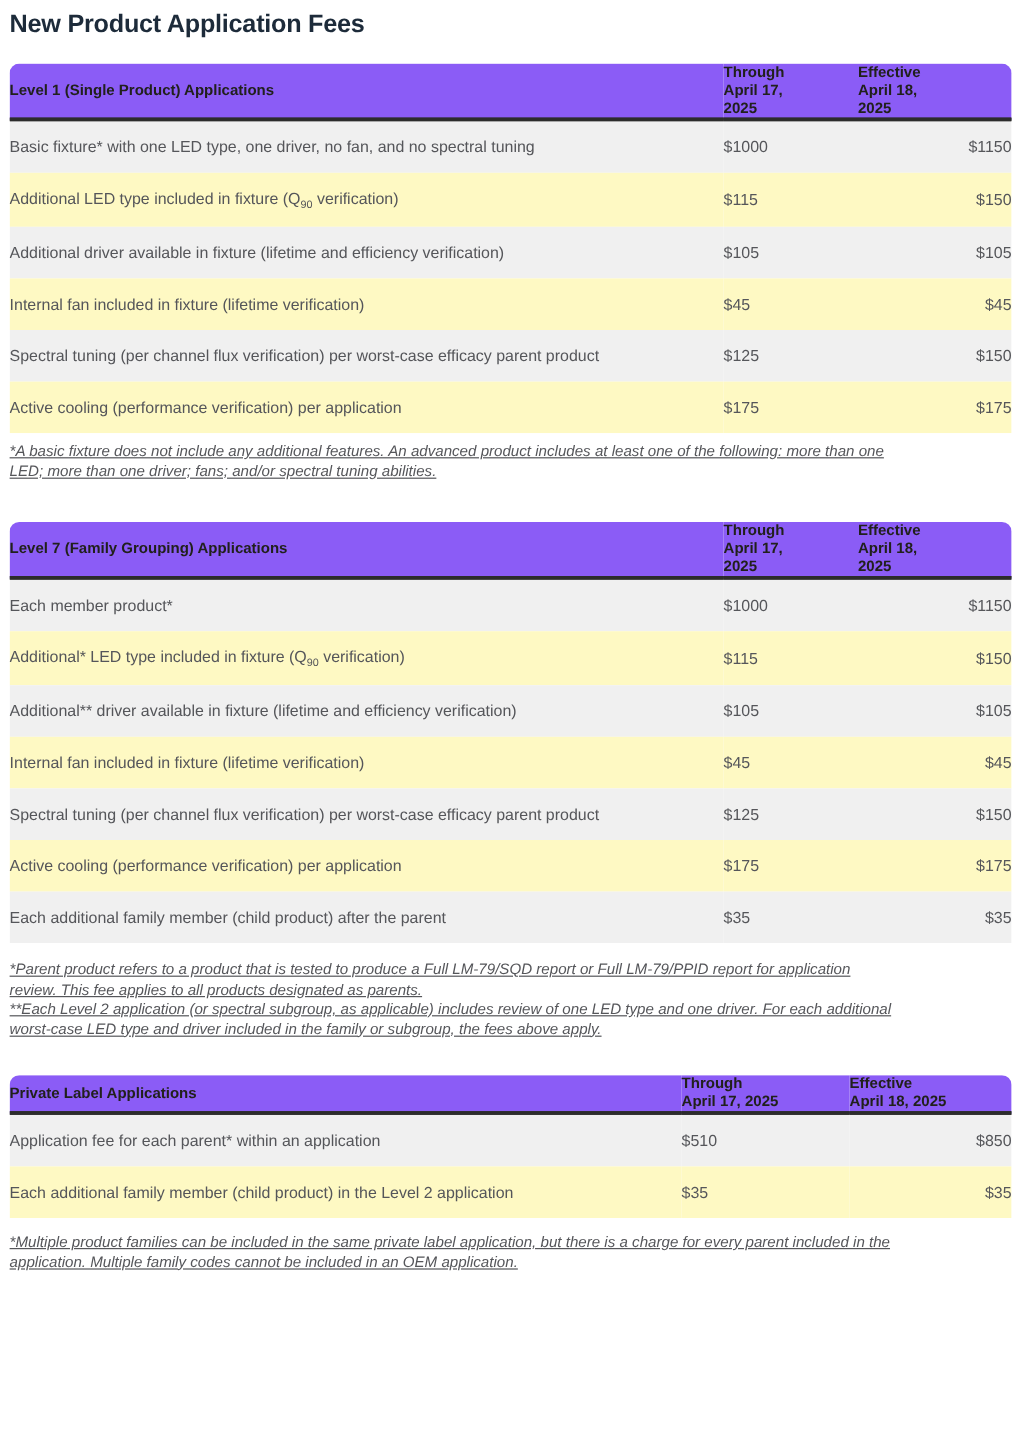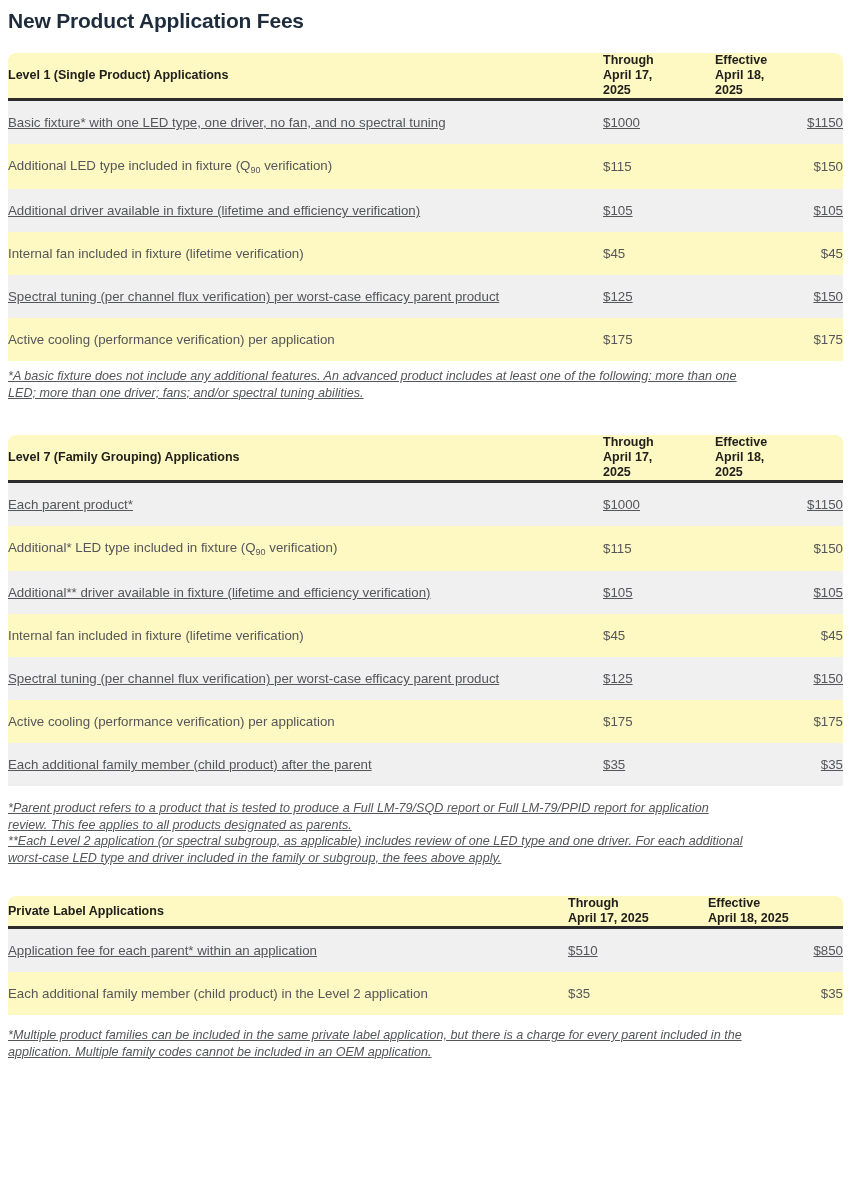--- a/index.html
+++ b/index.html
@@ -36,21 +36,21 @@
     border-collapse: collapse;
     width: 835px;
     table-layout: fixed;
     border-radius: 8px 8px 0 0;
     overflow: hidden;
   }
   .fee-table-wrap {
     margin-top: 20px;
   }
   .fee-table thead th {
-    background: #fef9c3;
+    background: #8b5cf6;
     color: #21201c;
     font-size: 12.5px;
     font-weight: bold;
     padding: 0;
     vertical-align: middle;
     line-height: 15px;
     border-bottom: 3px solid #2c2c2c;
   }
   .th-label {
     text-align: left;
@@ -70,21 +70,20 @@
   .fee-table tbody td {
     font-size: 13.3px;
     color: #55565a;
     padding: 13px 0 13px 0;
     line-height: 17px;
     vertical-align: middle;
     background: #fef9c3;
   }
   .fee-table tbody tr.alt td {
     background: #f0f0f0;
-    text-decoration: underline;
   }
   td.c-label {
     padding-left: 14px;
     padding-right: 16px;
     text-align: left;
   }
   td.c-v1 {
     text-align: left;
   }
   td.c-v2 {
@@ -200,21 +199,21 @@
           <th class="th-date">Through
 April 17,
 2025</th>
           <th class="th-date right">Effective
 April 18,
 2025</th>
         </tr>
       </thead>
       <tbody>
         <tr class="alt">
-          <td class="c-label">Each parent product*</td>
+          <td class="c-label">Each member product*</td>
           <td class="c-v1">$1000</td>
           <td class="c-v2">$1150</td>
         </tr>
         <tr>
           <td class="c-label"><span>Additional* LED type included in fixture (Q</span><sub>90</sub><span> verification)</span></td>
           <td class="c-v1">$115</td>
           <td class="c-v2">$150</td>
         </tr>
         <tr class="alt">
           <td class="c-label">Additional** driver available in fixture (lifetime and efficiency verification)</td>

